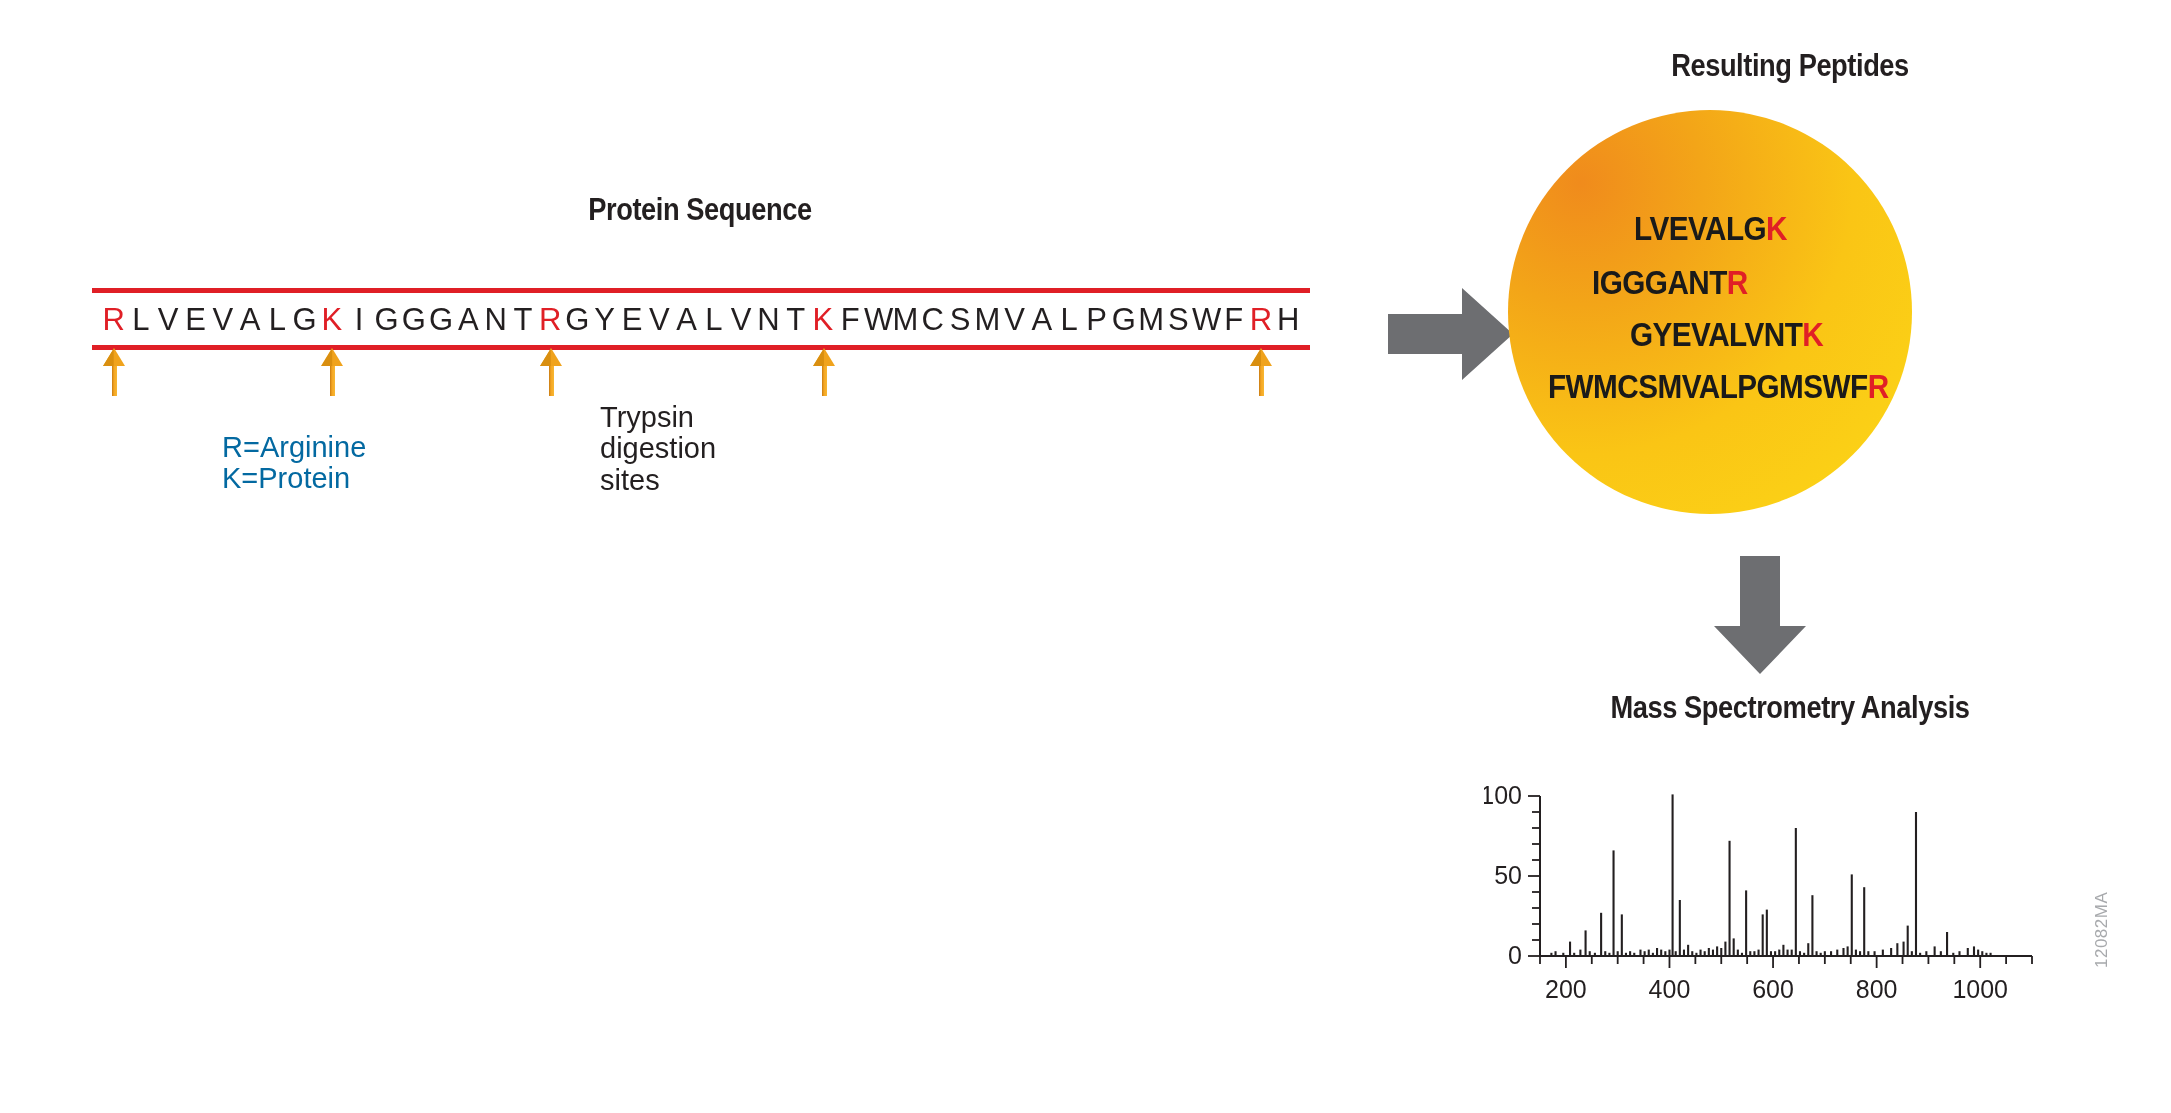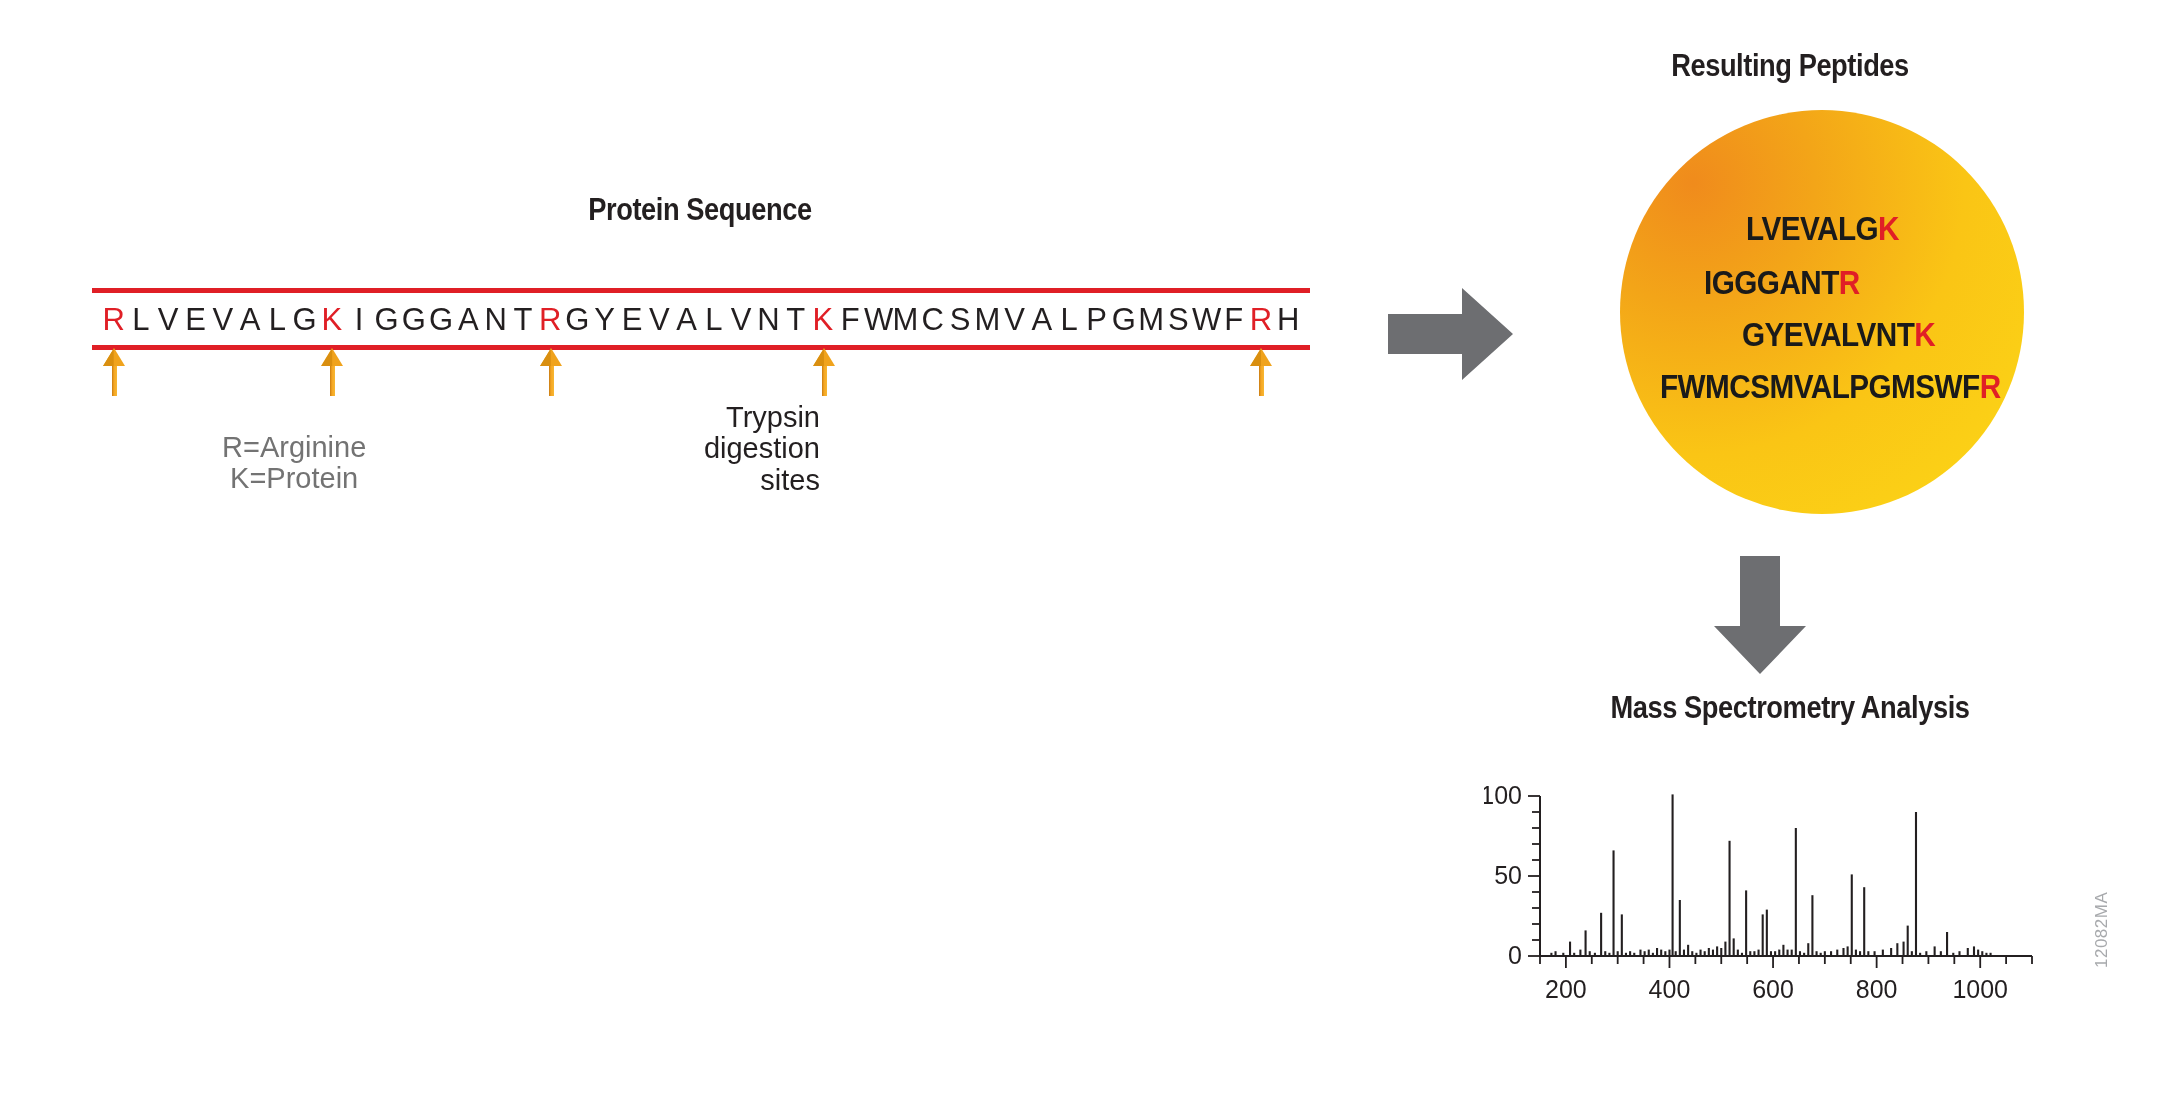--- a/index.html
+++ b/index.html
@@ -85,43 +85,42 @@
     border-right: 11px solid transparent;
     border-bottom: 18px solid #d98f10;
     clip-path: polygon(0 100%, 50% 0, 50% 100%);
   }
 
   
   #aa-legend {
     left: 222px; top: 432px;
     font-size: 29px;
     line-height: 1.08;
-    color: #737373;
-    text-align: center;
+    color: #0369a1;
   }
   #trypsin-label {
     left: 600px; top: 402px; width: 220px;
-    text-align: right;
+    text-align: left;
     font-size: 29px;
     line-height: 1.08;
     color: #231f20;
   }
 
   
   #arrow-right {
     left: 1388px; top: 288px; width: 125px; height: 92px;
   }
   #arrow-down {
     left: 1714px; top: 556px; width: 92px; height: 118px;
   }
   .gray-arrow svg { display: block; }
 
   
   #peptide-circle {
-    left: 1620px; top: 110px; width: 404px; height: 404px;
+    left: 1508px; top: 110px; width: 404px; height: 404px;
     border-radius: 50%;
     background: radial-gradient(circle at 18% 18%, #f08b1c 0%, #f3a518 26%, #fac515 58%, #fcd817 100%);
   }
   .peptide {
     position: absolute;
     font-family: "Liberation Sans", sans-serif;
     font-weight: bold;
     font-size: 33px;
     color: #1a1a1a;
     letter-spacing: -0.6px;

